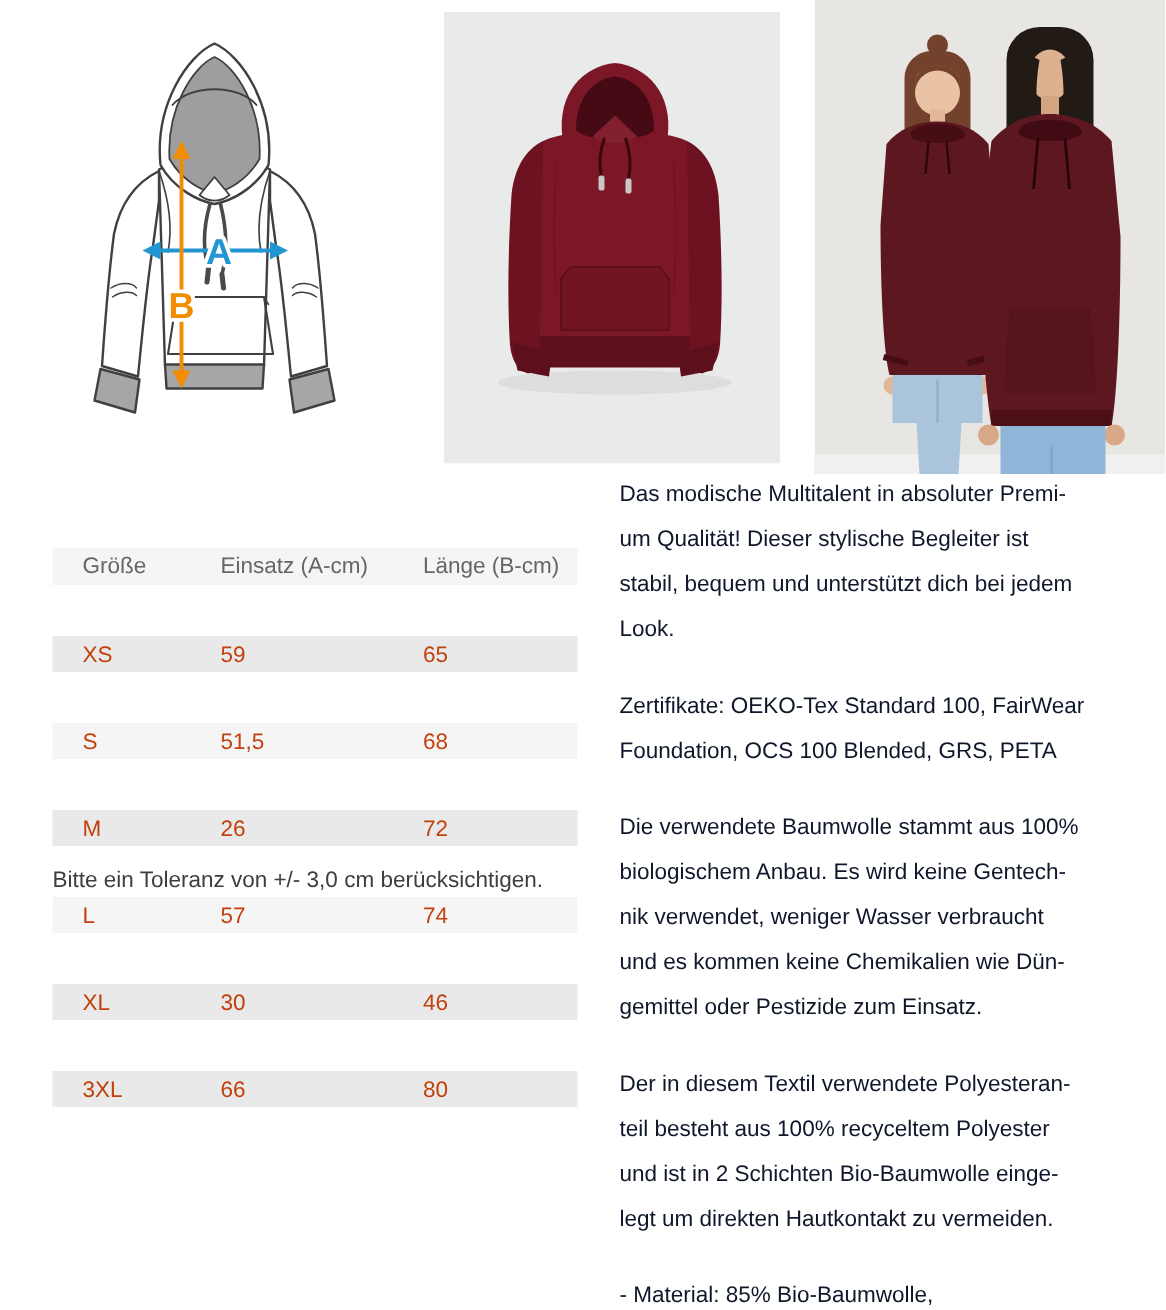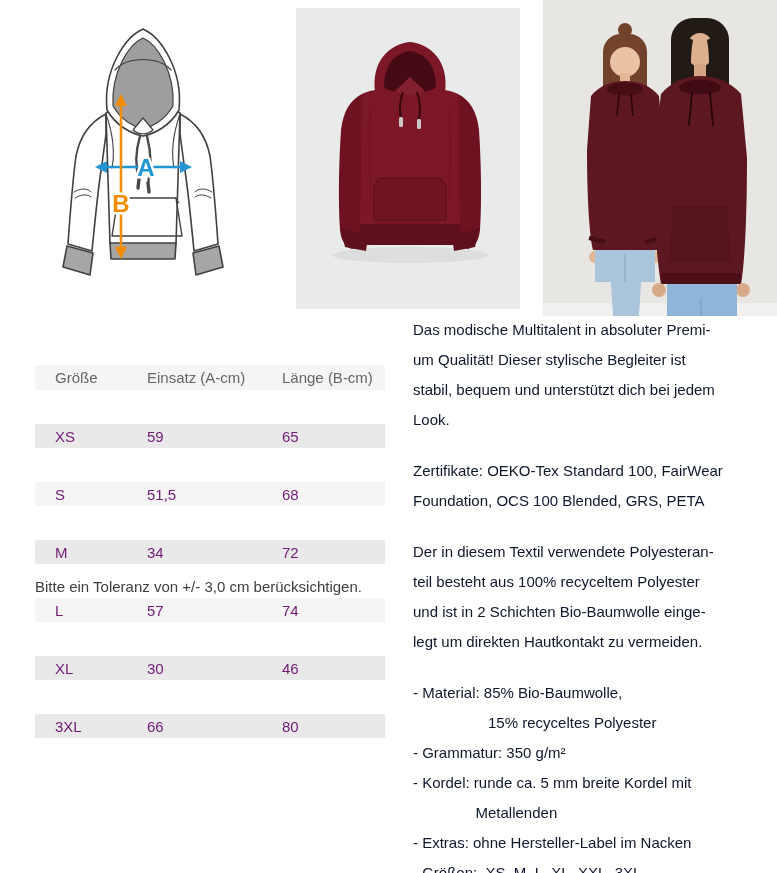--- a/index.html
+++ b/index.html
@@ -12,21 +12,21 @@
   .photo-right{position:absolute;left:543px;top:0;width:234px;height:316px;}
 
   
   .size-table{position:absolute;left:35px;top:333px;width:350px;font-size:15px;}
   .t-row{display:grid;grid-template-columns:112px 135px 103px;height:26px;align-items:center;
          box-sizing:border-box;border-bottom:2px solid #ffffff;margin-top:32px;}
   .t-head{height:27px;background:#f5f5f5;color:#666666;}
   .t-row .c1{padding-left:20px;}
   .t-row.dark{background:#e9e9e9;}
   .t-row.light{background:#f5f5f5;}
-  .t-row:not(.t-head){color:#701a75;}
+  .t-row:not(.t-head){color:#c2410c;}
 
   .note{position:absolute;left:35px;top:578px;font-size:15px;color:#3e3e3e;}
 
   
   .desc{position:absolute;left:413px;top:315px;width:364px;color:#0f172a;font-size:15px;line-height:30px;}
   .desc p{margin:0 0 21px 0;white-space:pre-wrap;}
   .desc p:last-child{margin-bottom:0;}
 
   .dim-label{font-weight:bold;font-size:24px;text-anchor:middle;
              paint-order:stroke;stroke:#ffffff;stroke-width:5px;stroke-linejoin:round;}
@@ -142,21 +142,21 @@
       <div class="c2">59</div>
       <div class="c3">65</div>
     </div>
     <div class="t-row light">
       <div class="c1">S</div>
       <div class="c2">51,5</div>
       <div class="c3">68</div>
     </div>
     <div class="t-row dark">
       <div class="c1">M</div>
-      <div class="c2">34</div>
+      <div class="c2">26</div>
       <div class="c3">72</div>
     </div>
     <div class="t-row light">
       <div class="c1">L</div>
       <div class="c2">57</div>
       <div class="c3">74</div>
     </div>
     <div class="t-row dark">
       <div class="c1">XL</div>
       <div class="c2">30</div>
@@ -171,20 +171,25 @@
 
   <div class="note">Bitte ein Toleranz von +/- 3,0 cm berücksichtigen.</div>
 
   <div class="desc">
     <p>Das modische Multitalent in absoluter Premi-
 um Qualität! Dieser stylische Begleiter ist
 stabil, bequem und unterstützt dich bei jedem
 Look.</p>
     <p>Zertifikate: OEKO-Tex Standard 100, FairWear
 Foundation, OCS 100 Blended, GRS, PETA</p>
+    <p>Die verwendete Baumwolle stammt aus 100%
+biologischem Anbau. Es wird keine Gentech-
+nik verwendet, weniger Wasser verbraucht
+und es kommen keine Chemikalien wie Dün-
+gemittel oder Pestizide zum Einsatz.</p>
     <p>Der in diesem Textil verwendete Polyesteran-
 teil besteht aus 100% recyceltem Polyester
 und ist in 2 Schichten Bio-Baumwolle einge-
 legt um direkten Hautkontakt zu vermeiden.</p>
     <p>- Material: 85% Bio-Baumwolle,
                   15% recyceltes Polyester
 - Grammatur: 350 g/m²
 - Kordel: runde ca. 5 mm breite Kordel mit
                Metallenden
 - Extras: ohne Hersteller-Label im Nacken

